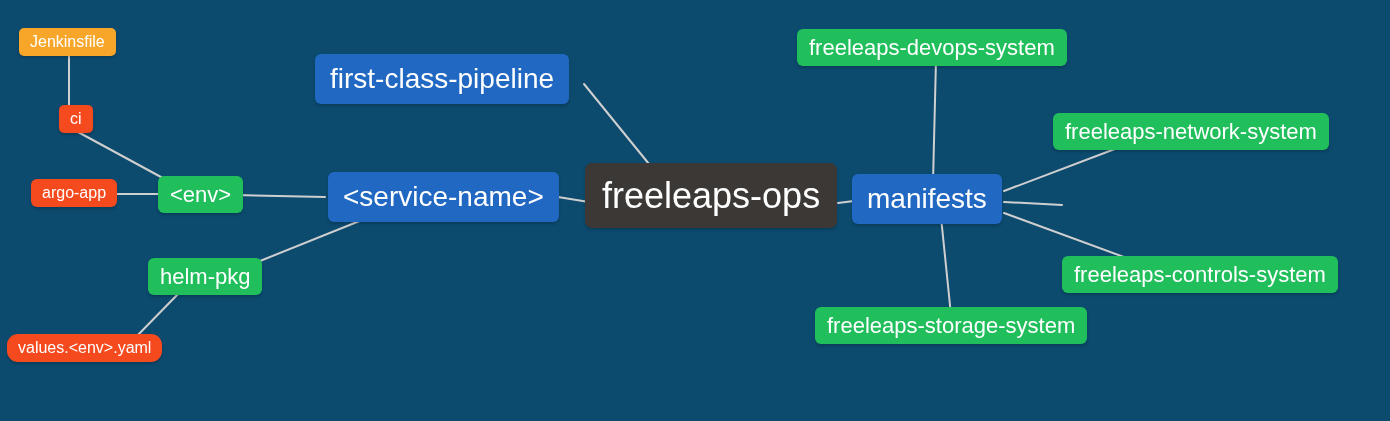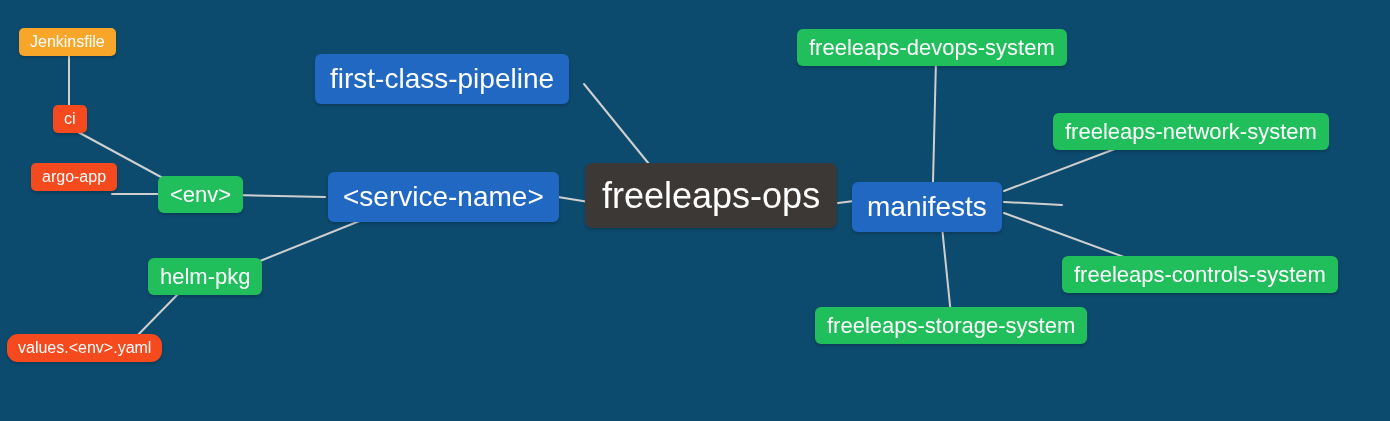--- a/index.html
+++ b/index.html
@@ -27,29 +27,29 @@
   .sz-m {font-size:22px;padding:6px 12px;}
   .sz-l {font-size:28px;padding:9px 15px;}
   .sz-xl{font-size:36px;padding:12px 17px;border-radius:7px;}
   .c-blue  {background:#2168c3;}
   .c-green {background:#20bf5c;}
   .c-red   {background:#f5491e;}
   .c-orange{background:#f7a62a;}
   .c-dark  {background:#3c3835;}
 
   #n-jenkinsfile{left:19px;  top:28px;}
-  #n-ci         {left:53px;  top:105px;}
-  #n-argo       {left:31px;  top:163px;}
+  #n-ci         {left:59px;  top:105px;}
+  #n-argo       {left:31px;  top:179px;border-radius:6px;}
   #n-env        {left:158px; top:176px;}
   #n-helm       {left:148px; top:258px;text-align:right;}
   #n-values     {left:7px;   top:334px;border-radius:11px;}
   #n-fcp        {left:315px; top:38px;margin-top:16px;}
   #n-service    {left:328px; top:172px;}
   #n-root       {left:585px; top:163px;}
-  #n-manifests  {left:852px; top:174px;margin-top:8px;}
+  #n-manifests  {left:852px; top:174px;}
   #n-devops     {left:797px; top:29px;}
   #n-network    {left:1053px;top:113px;}
   #n-monitoring {left:1052px;top:186px;}
   #n-controls   {left:1062px;top:256px;text-align:center;}
   #n-storage    {left:815px; top:307px;}
 </style>
 </head>
 <body>
 
 <div class="canvas">

